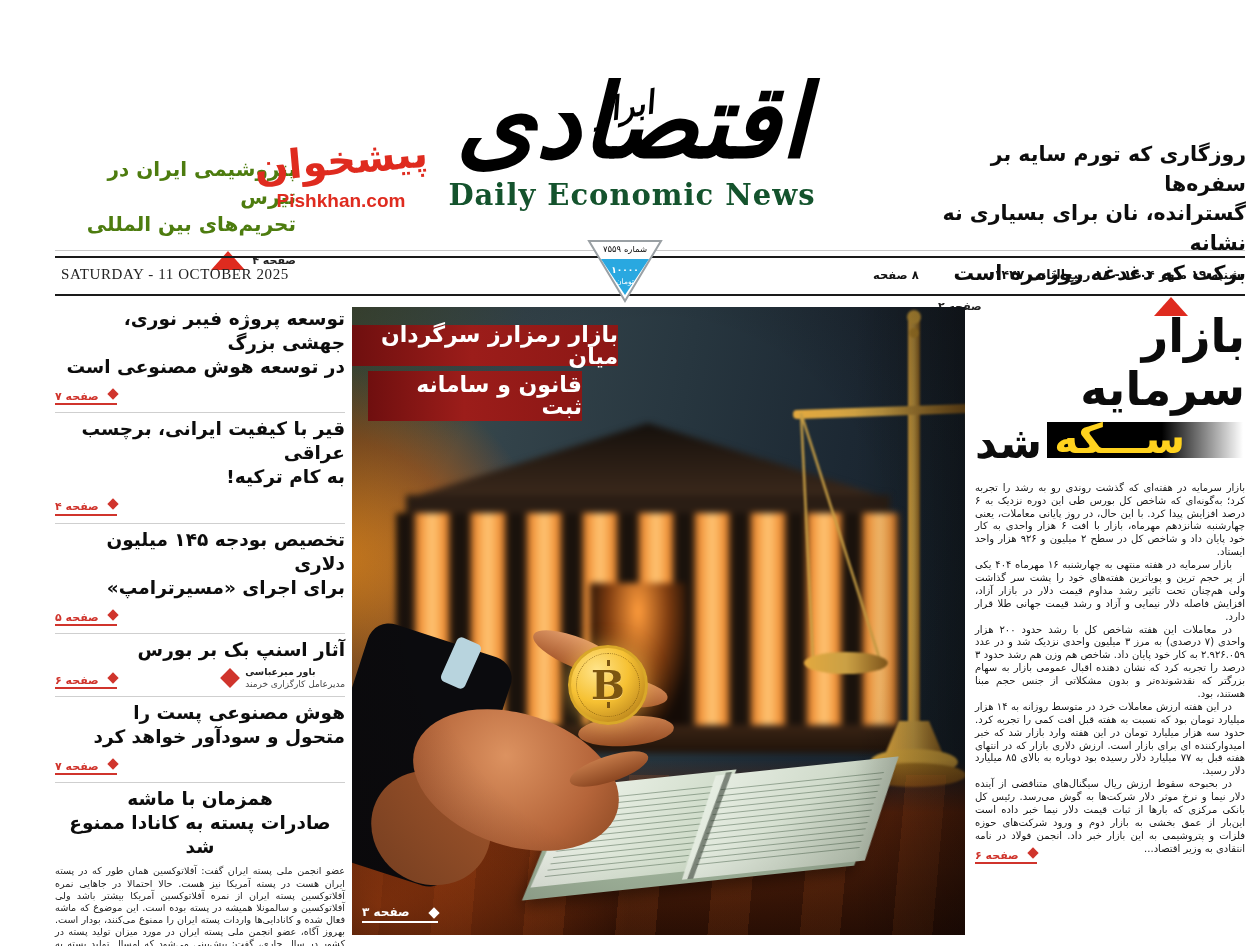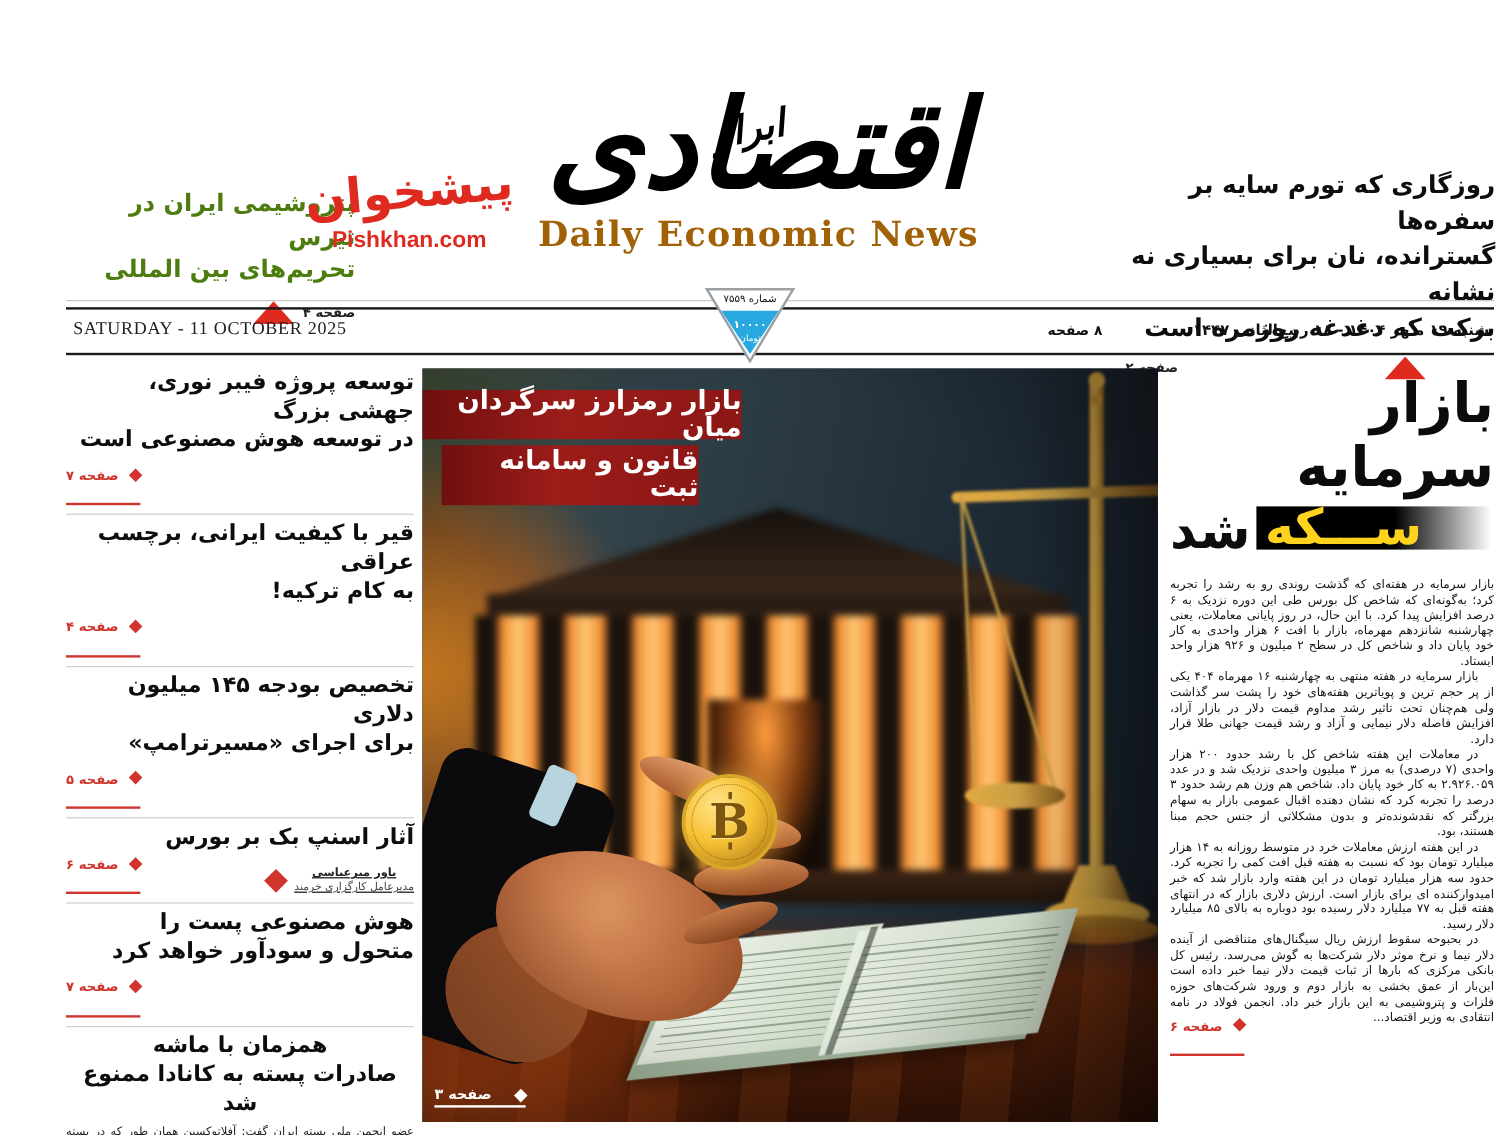--- a/index.html
+++ b/index.html
@@ -16,21 +16,21 @@
 
   .pishkhan{position:absolute;left:252px;top:140px;width:178px;text-align:center;}
   .pishkhan .logo{font-size:40px;font-weight:900;color:#df2b1f;direction:rtl;transform:rotate(-5deg);display:inline-block;line-height:1;}
   .pishkhan .dom{font-size:19px;font-weight:bold;color:#df2b1f;margin-top:10px;font-family:"Liberation Sans",sans-serif;}
 
   .masthead{position:absolute;left:436px;top:58px;width:392px;text-align:center;}
   .masthead .fa-title{font-size:102px;font-weight:900;line-height:1.25;color:#000;direction:rtl;
      font-family:"DejaVu Serif","Liberation Serif",serif;font-style:italic;}
   .masthead .fa-small{position:absolute;top:30px;left:158px;font-size:32px;font-weight:900;color:#000;direction:rtl;
      font-family:"DejaVu Serif","Liberation Serif",serif;font-style:italic;transform:rotate(-10deg);}
-  .masthead .en{font-size:29px;font-weight:bold;color:#a16207;margin-top:-8px;letter-spacing:1px;
+  .masthead .en{font-size:29px;font-weight:bold;color:#14532d;margin-top:-8px;letter-spacing:1px;
      font-family:"DejaVu Serif","Liberation Serif",serif;}
 
   .top-right-story{position:absolute;left:938px;top:140px;width:308px;direction:rtl;}
   .top-right-story .t{font-size:20.5px;font-weight:bold;line-height:1.45;text-align:right;color:#0d0d0d;}
   .top-right-story .tmark{justify-content:space-between;margin-right:58px;margin-top:8px;}
 
   .hairline{position:absolute;left:55px;top:250px;width:1190px;height:1px;background:#c9c9c9;}
 
   
   .datebar{position:absolute;left:55px;top:256px;width:1190px;height:36px;
@@ -39,28 +39,28 @@
                font-size:15px;letter-spacing:.6px;color:#222;}
   .datebar .pages{position:absolute;left:818px;top:10px;font-size:11.5px;font-weight:bold;direction:rtl;color:#111;}
   .datebar .fadate{position:absolute;right:4px;top:9px;font-size:12.5px;font-weight:bold;direction:rtl;color:#111;}
   .emblem{position:absolute;left:586px;top:233px;z-index:5;}
 
   
   .sidebar{position:absolute;left:55px;top:303px;width:290px;}
   .sb-item{padding:4px 0 7px 0;border-bottom:1px solid #cfcfcf;}
   .sb-item:last-child{border-bottom:none;}
   .sb-title{font-size:18.5px;font-weight:bold;line-height:1.3;text-align:right;direction:rtl;color:#0d0d0d;}
-  .pmark{display:inline-flex;align-items:center;gap:10px;border-bottom:2px solid #d0342c;padding-bottom:16px;}
+  .pmark{display:inline-flex;align-items:flex-start;gap:10px;border-bottom:2px solid #d0342c;padding-bottom:0;}
   .pmark .pm-t{font-size:11px;font-weight:bold;color:#d0342c;direction:rtl;line-height:1.2;}
   .pm-d{width:8px;height:8px;background:#d0342c;transform:rotate(45deg);margin-bottom:2px;}
   .markrow{text-align:left;margin-top:6px;}
   .byline-row{display:flex;justify-content:space-between;align-items:flex-end;margin-top:4px;}
   .byline{display:flex;align-items:center;gap:8px;direction:ltr;}
   .byline .bd{width:14px;height:14px;background:#d0342c;transform:rotate(45deg);}
-  .byline .btxt{text-align:center;direction:rtl;text-decoration:underline;}
+  .byline .btxt{text-align:left;direction:rtl;}
   .byline .bn{font-size:9.5px;font-weight:bold;color:#222;}
   .byline .br{font-size:9px;color:#444;margin-top:2px;}
   .sb-body{font-size:9.6px;line-height:1.26;text-align:justify;direction:rtl;color:#1c1c1c;margin-top:6px;}
 
   
   .photo{position:absolute;left:352px;top:307px;width:613px;height:628px;overflow:hidden;background:#1d2730;}
   .ph{position:absolute;}
   .ph-sky{inset:0;background:linear-gradient(100deg,#48573f 0%,#33434a 24%,#27363f 48%,#1c2833 72%,#141e26 100%);}
   .ph-glow{inset:0;background:radial-gradient(ellipse 310px 270px at -30px 40%,rgba(248,148,30,.95),rgba(205,92,12,.55) 45%,rgba(0,0,0,0) 72%);}
   .ph-building{left:26px;top:116px;width:540px;height:366px;filter:blur(3px);}

